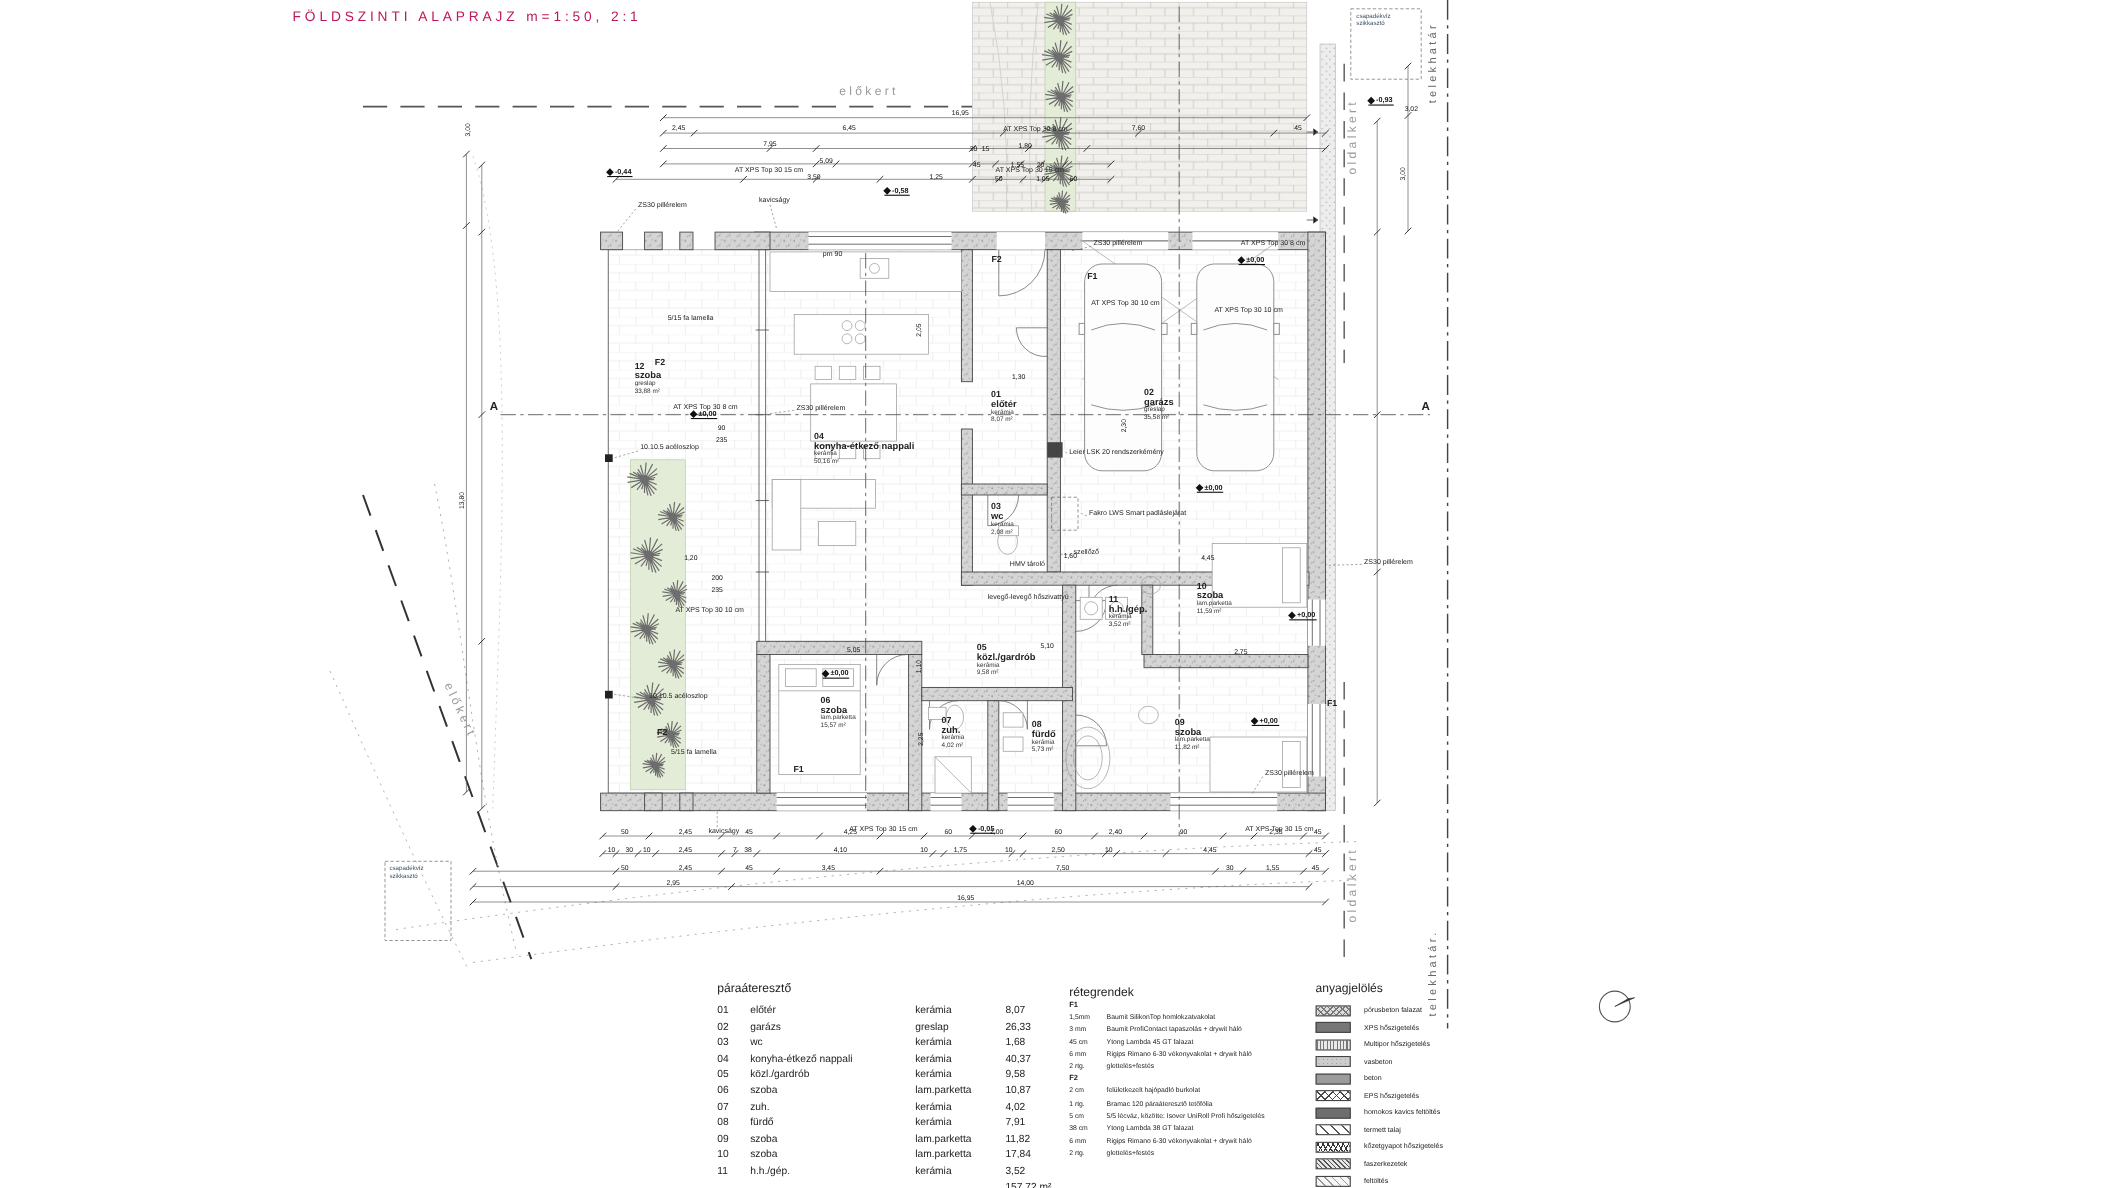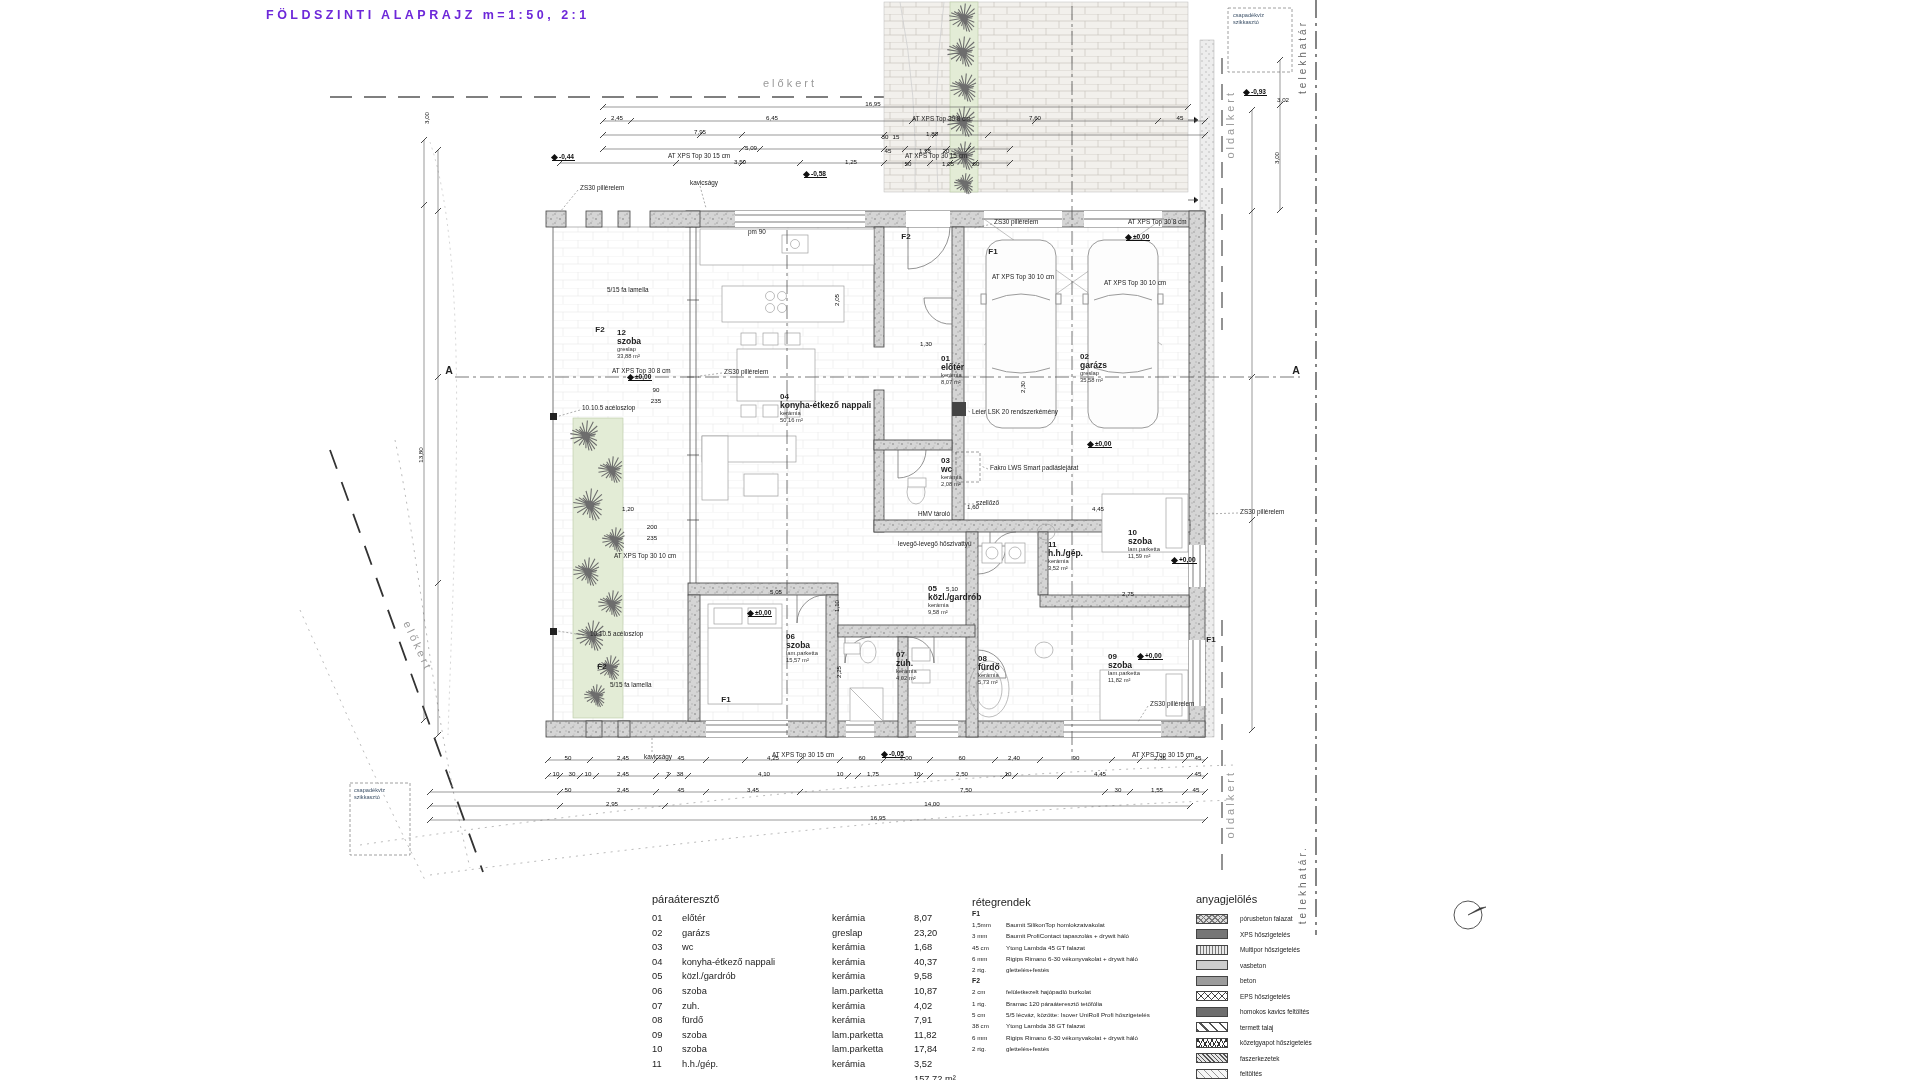--- a/index.html
+++ b/index.html
@@ -1,26 +1,26 @@
 <!DOCTYPE html>
 <html><head>
 <meta charset="utf-8">
 <style>
   html,body{margin:0;padding:0;background:#fff;}
   #stage{position:relative;width:1920px;height:1080px;background:#fff;overflow:hidden;
          font-family:"Liberation Sans",sans-serif;color:#222;}
   #plan-svg{position:absolute;left:0;top:0;}
   .abs{position:absolute;white-space:nowrap;}
-  #page-title{left:266px;top:8px;font-size:12.5px;letter-spacing:3.5px;color:#6d28d9;font-weight:700;}
+  #page-title{left:266px;top:8px;font-size:12.5px;letter-spacing:3.5px;color:#be185d;font-weight:400;}
   .site-label{color:#9a9a9a;font-size:11px;letter-spacing:3px;}
   .site-label.dark{color:#666;}
   .vert{writing-mode:vertical-rl;transform:rotate(180deg);}
   .soak-text{font-size:5.6px;color:#3a4f66;line-height:6.5px;width:58px;white-space:normal;}
   
-  .room-label{line-height:9px;margin-left:40px;}
+  .room-label{line-height:9px;}
   .rl-num{font-size:8px;font-weight:bold;}
   .rl-name{font-size:8.5px;font-weight:bold;}
   .rl-mat{font-size:5.8px;color:#333;line-height:7px;}
   .rl-area{font-size:5.8px;color:#333;line-height:7px;}
   .anno{font-size:6.4px;color:#222;transform:translate(0,-50%);}
   .dim{font-size:6.2px;color:#111;transform:translate(-50%,-50%);}
   .dim.rot{transform:translate(-50%,-50%) rotate(-90deg);}
   .lvl{font-size:6.6px;font-weight:bold;color:#111;transform:translate(0,-50%);
        border-bottom:.5px solid #111;padding:0 1px 0 0;}
   .lvl::before{content:"";display:inline-block;width:5px;height:5px;background:#111;
@@ -646,21 +646,21 @@
         <div class="rrow">
           <span>01</span>
           <span>előtér</span>
           <span>kerámia</span>
           <span>8,07</span>
         </div>
         <div class="rrow">
           <span>02</span>
           <span>garázs</span>
           <span>greslap</span>
-          <span>23,20</span>
+          <span>26,33</span>
         </div>
         <div class="rrow">
           <span>03</span>
           <span>wc</span>
           <span>kerámia</span>
           <span>1,68</span>
         </div>
         <div class="rrow">
           <span>04</span>
           <span>konyha-étkező nappali</span>

